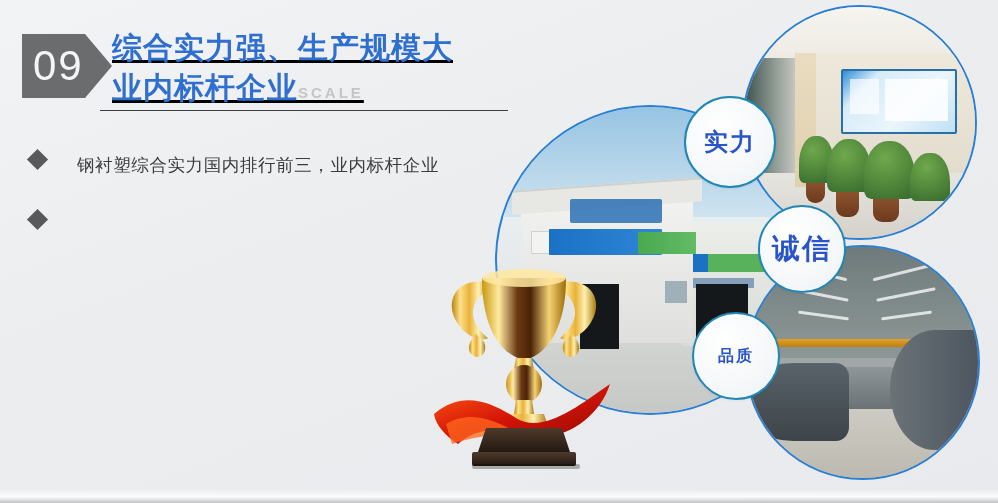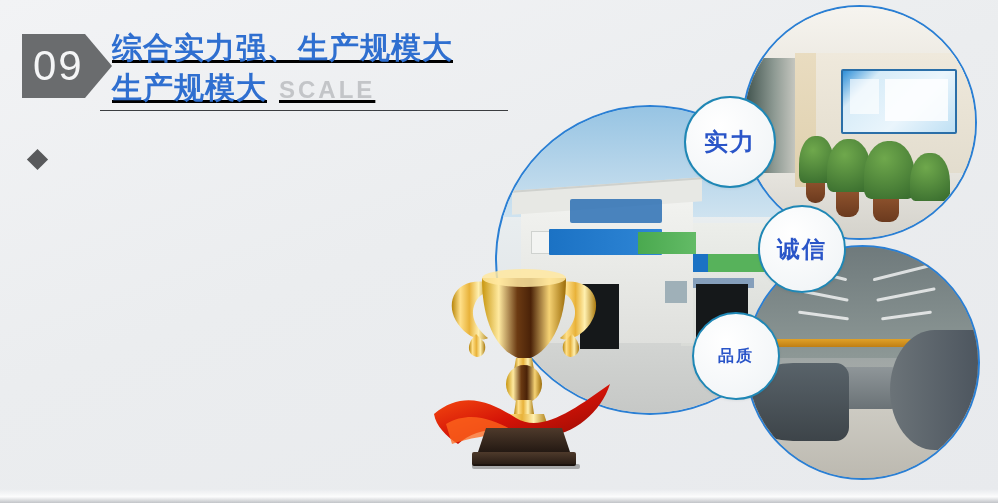--- a/index.html
+++ b/index.html
@@ -35,22 +35,22 @@
     letter-spacing:2px; padding-left:11px; line-height:1;
     font-family:"Liberation Sans","DejaVu Sans",sans-serif;
   }
   .titles{ position:absolute; left:90px; top:0; width:430px;text-decoration:underline; }
   .t-line{
     color:#2f6fd0; font-size:30px; font-weight:700;
     letter-spacing:1px; line-height:40px; white-space:nowrap;
     font-family:"DejaVu Sans","Liberation Sans",sans-serif;
   }
   .t-line .sub{
-    color:#c3c5c8; font-size:24px; font-weight:700;
-    letter-spacing:3px; margin-left:12px;
+    color:#c3c5c8; font-size:15px; font-weight:700;
+    letter-spacing:3px; 
     font-family:"Liberation Sans","DejaVu Sans",sans-serif;
   }
   .rule{
     position:absolute; left:100px; top:110px; width:408px;
     height:1px; background:#3b3d40; z-index:20;
   }
 
   
   .bullets{ position:absolute; left:22px; top:148px; width:470px; z-index:20; }
   .bullet{ position:relative; padding-left:55px; margin-bottom:26px; }
@@ -166,49 +166,53 @@
   .lbl{
     position:absolute; border-radius:50%;
     background:radial-gradient(circle at 38% 32%,#ffffff,#f3f6f8 72%,#e9eef1);
     border:2px solid #1f87b5;
     display:flex; align-items:center; justify-content:center;
     color:#2a55c8; font-weight:700; letter-spacing:2px;
     font-family:"DejaVu Sans","Liberation Sans",sans-serif;
     z-index:25; box-shadow:0 1px 3px rgba(0,0,0,.06);
   }
   #lbl-1{ left:214px; top:96px; width:92px; height:92px; font-size:24px; }
-  #lbl-2{ left:288px; top:205px; width:88px; height:88px; font-size:23px; }
+  #lbl-2{ left:288px; top:205px; width:88px; height:88px; font-size:28px; }
   #lbl-3{ left:222px; top:312px; width:88px; height:88px; font-size:16px; }
 
   
   .trophy{ position:absolute; left:-46px; top:238px; width:200px; height:232px; z-index:30; }
 </style>
 </head>
 <body>
 
 <div id="stage">
 
   <div class="headwrap">
 
     <div class="badge-num">
       <span>09</span>
     </div>
 
     <div class="titles">
       <div class="t-line">综合实力强、生产规模大</div>
       <div class="t-line">
-        <span>生产规模大</span><span class="sub">SCALE</span>
+        <span>业内标杆企业</span><span class="sub">SCALE</span>
       </div>
     </div>
   </div>
 
   <div class="rule"></div>
 
   <div class="bullets">
 
+    <div class="bullet">
+      <span class="dia"></span>
+      <div class="btxt">钢衬塑综合实力国内排行前三，业内标杆企业</div>
+    </div>
 
     <div class="bullet">
       <span class="dia"></span>
     </div>
 
 
   </div>
 
   <div class="cluster">
 

